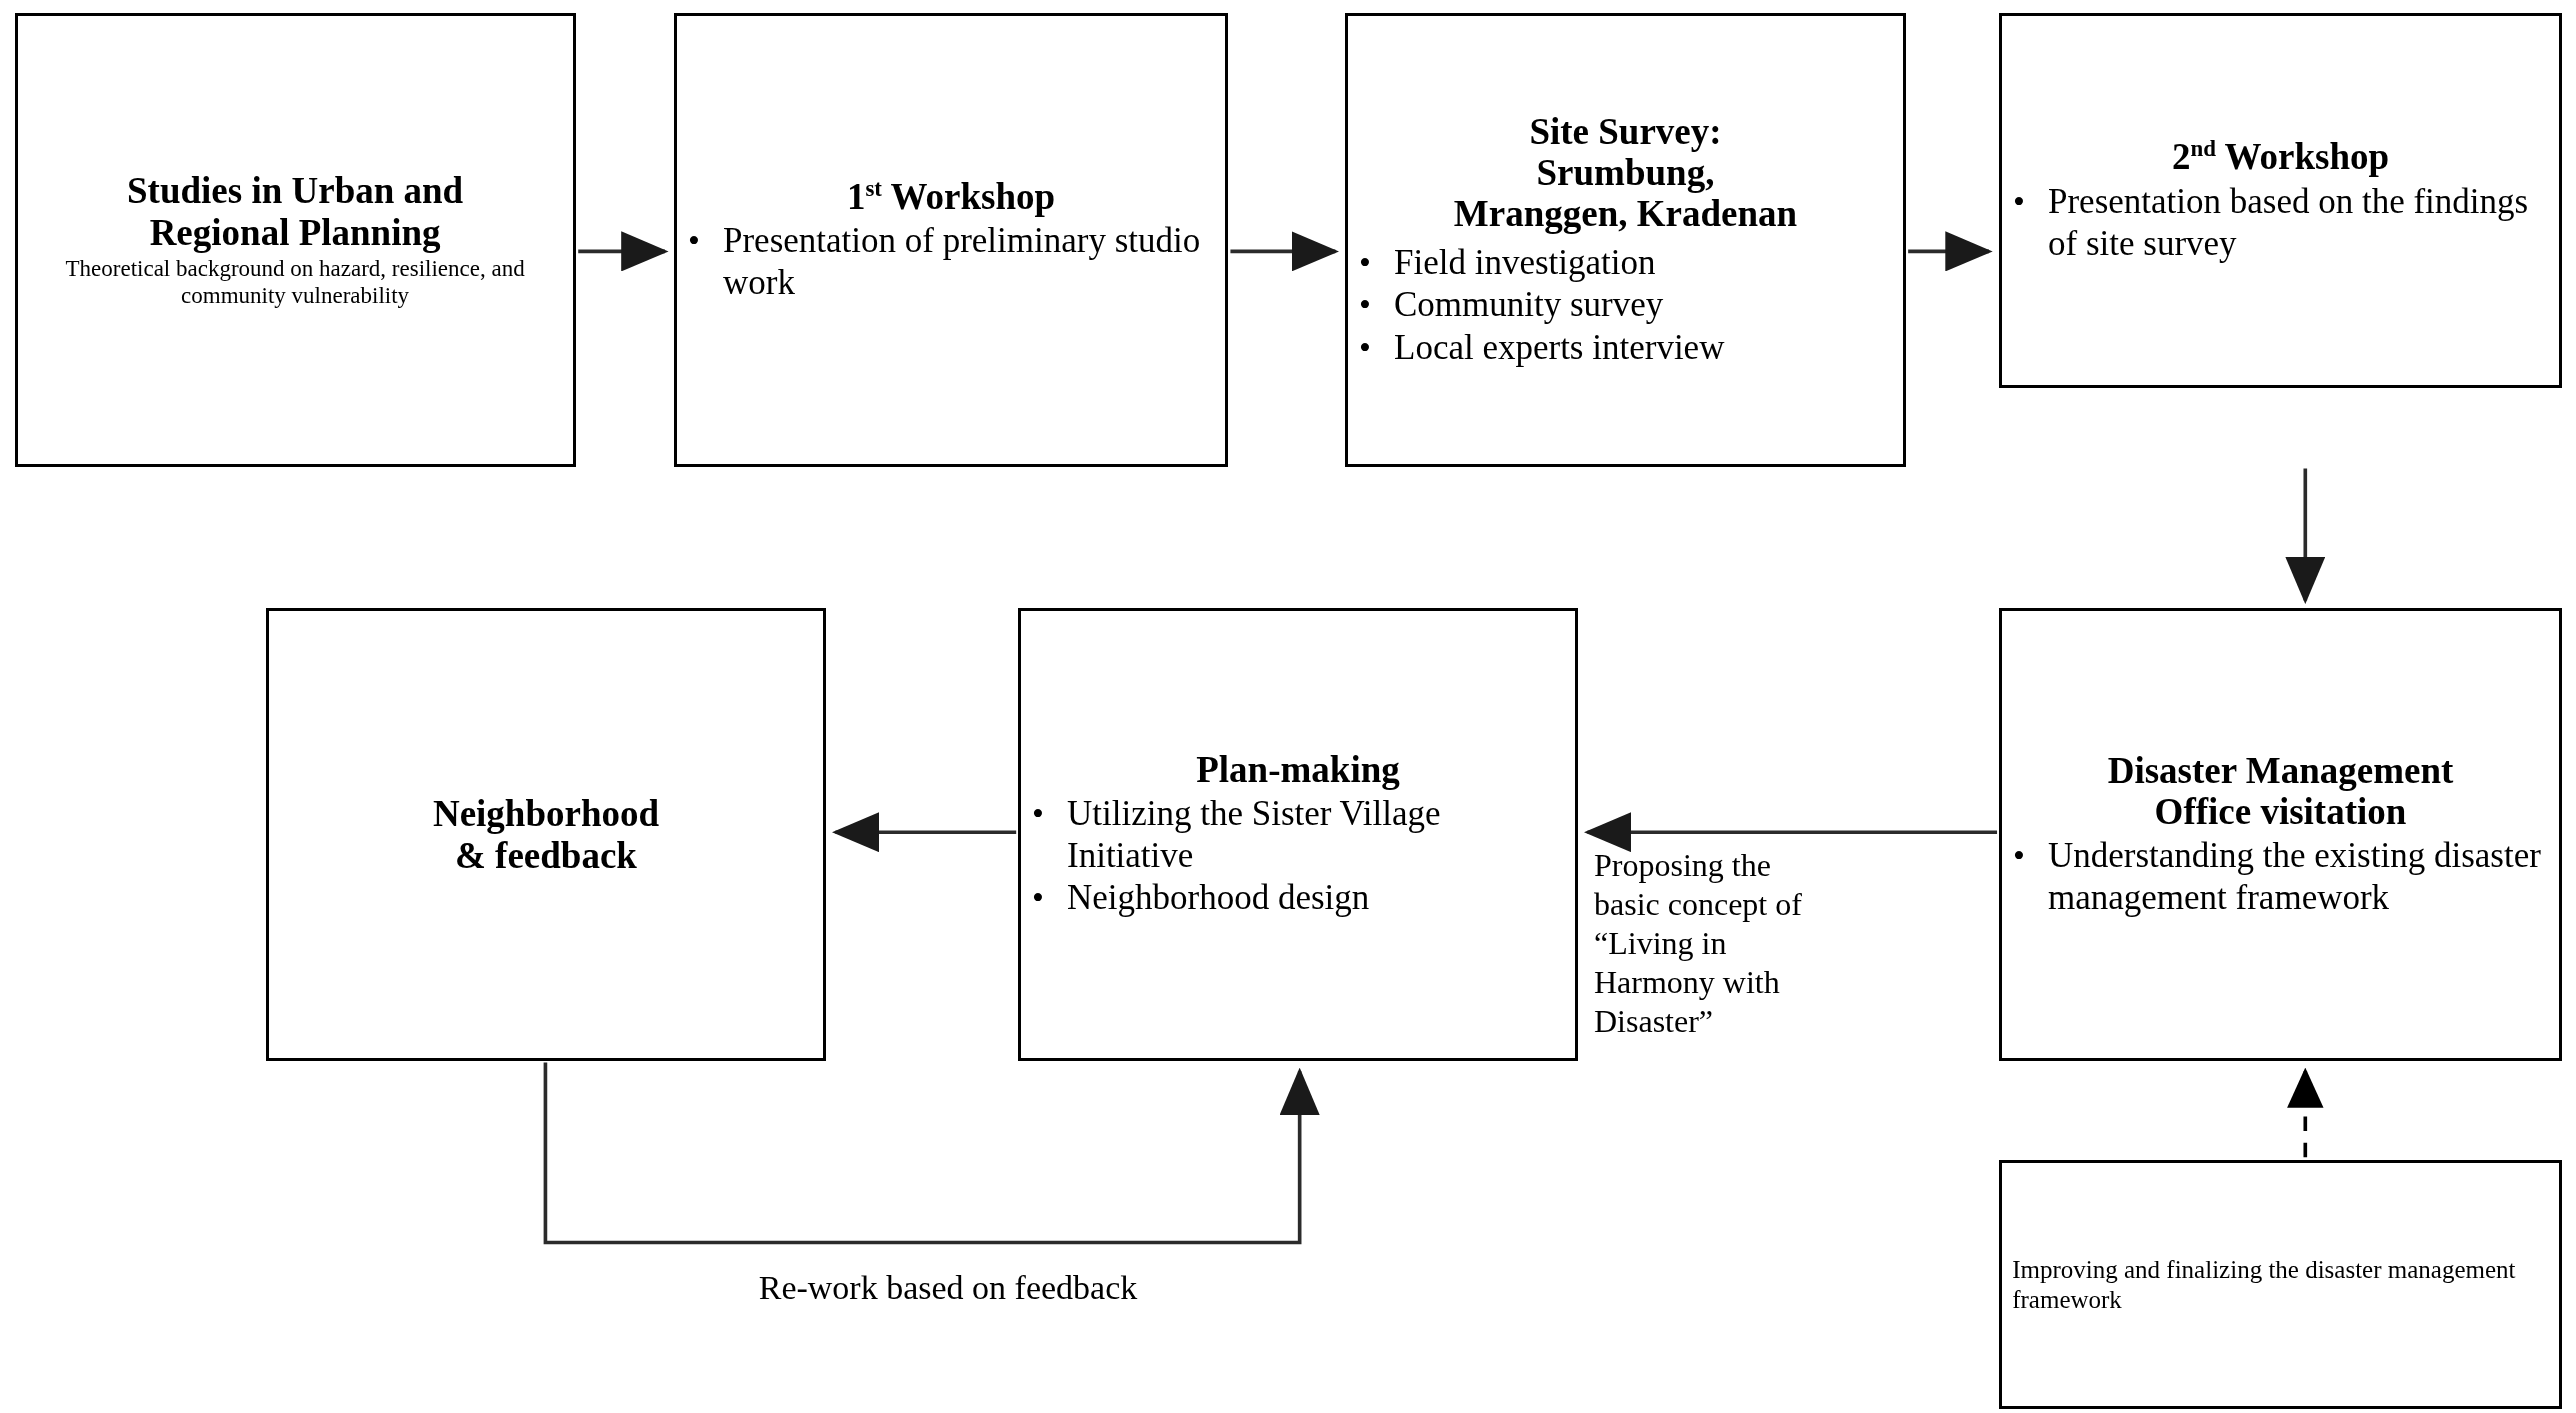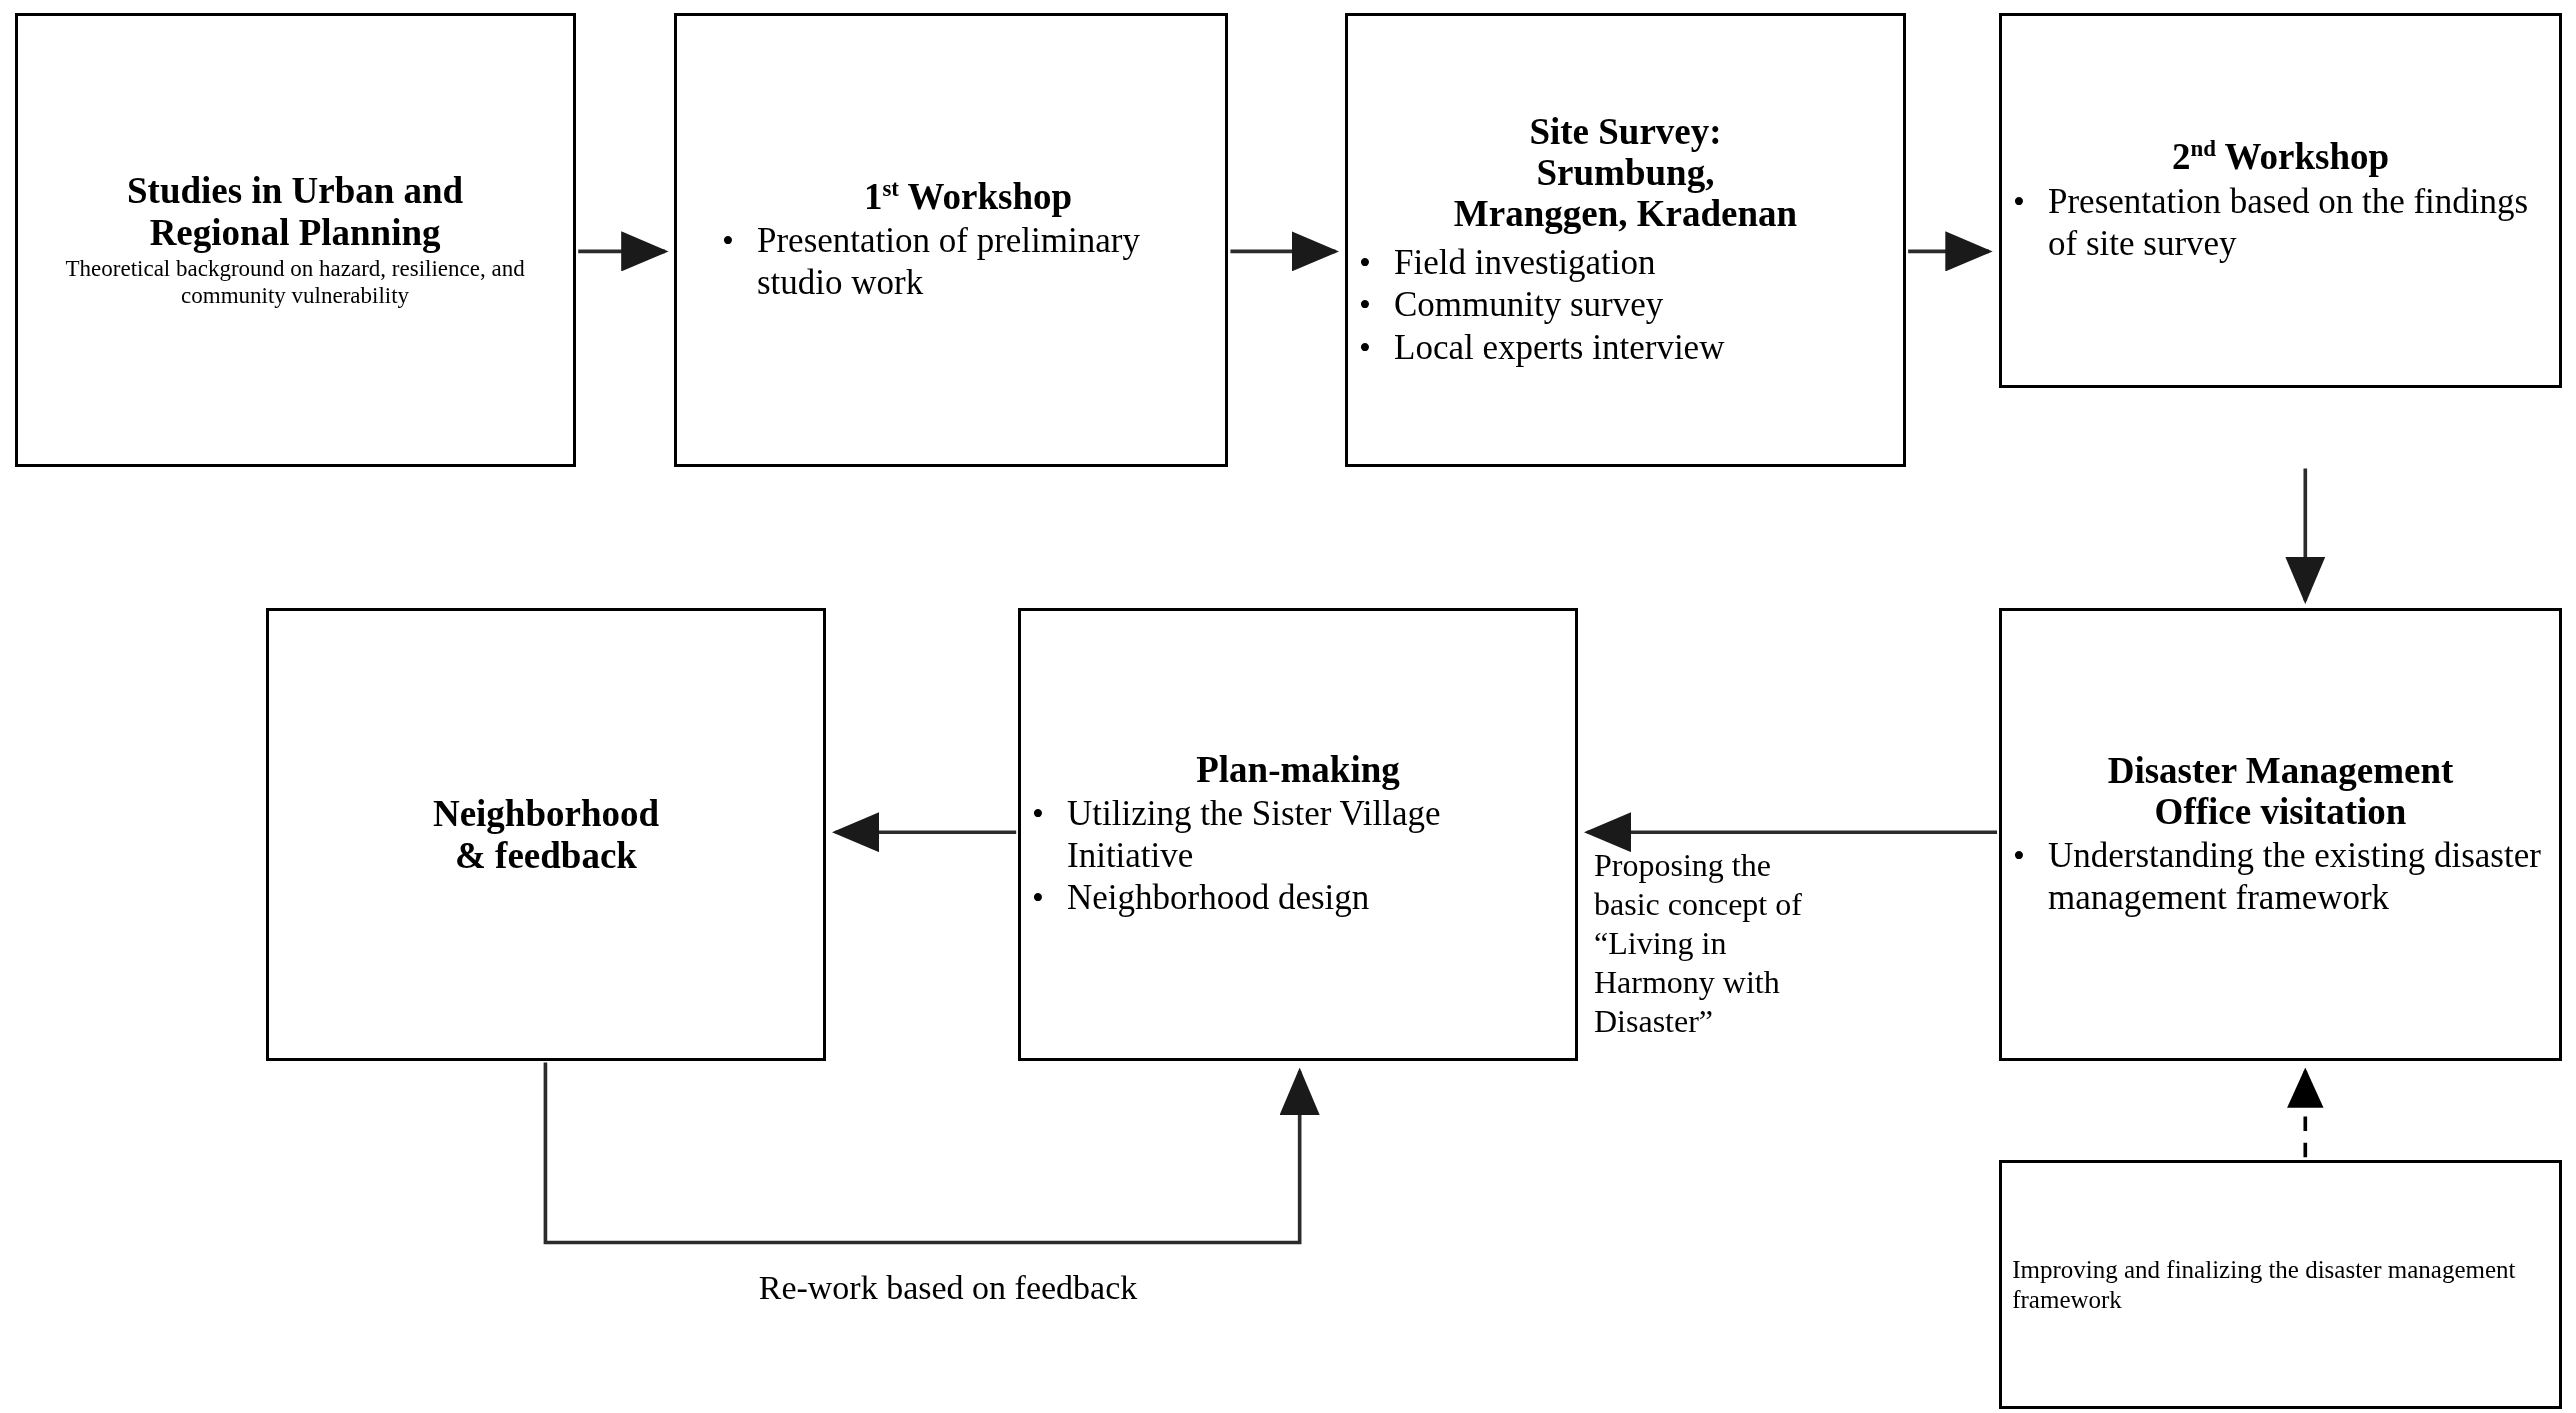--- a/index.html
+++ b/index.html
@@ -65,21 +65,21 @@
     position: absolute;
     left: 0;
     top: 0;
     width: 2576px;
     height: 1413px;
     pointer-events: none;
   }
 
   
   #node-studies        { left: 14.6px;   top: 13px;   width: 561px;  height: 454px;  }
-  #node-workshop1      { left: 674px;  top: 13px;   width: 554px;  height: 454px; padding-left: 34px;  }
+  #node-workshop1      { left: 674px;  top: 13px;   width: 554px;  height: 454px;  }
   #node-site-survey    { left: 1345px; top: 13px;   width: 561px;  height: 454px;  }
   #node-workshop2      { left: 1999px; top: 13px;   width: 563px;  height: 375px;  }
   #node-dmo            { left: 1999px; top: 608px;  width: 563px;  height: 453px;  }
   #node-plan-making    { left: 1018px; top: 608px;  width: 560px;  height: 453px;  }
   #node-presentation   { left: 266px;  top: 608px;  width: 560px;  height: 453px;  }
   #node-improving      { left: 1999px; top: 1160px; width: 563px;  height: 249px;  }
 
   #node-studies .node-title      { font-size: 37px; margin-bottom: 1.5px; }
   #node-studies .plain-text      { font-size: 23px; text-align: center; }
   #node-workshop1 .node-title    { font-size: 37px; margin-bottom: 2.9px; }

